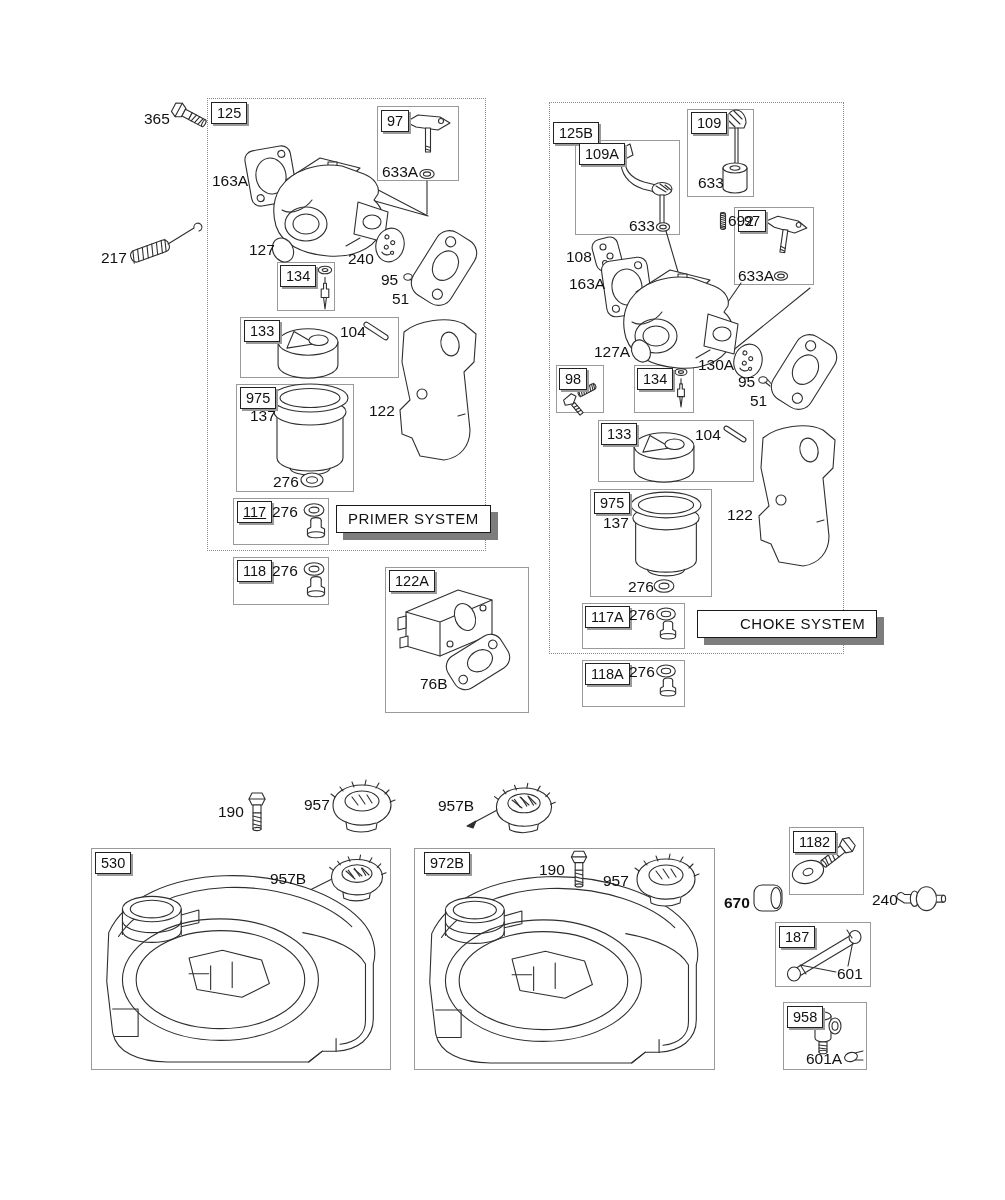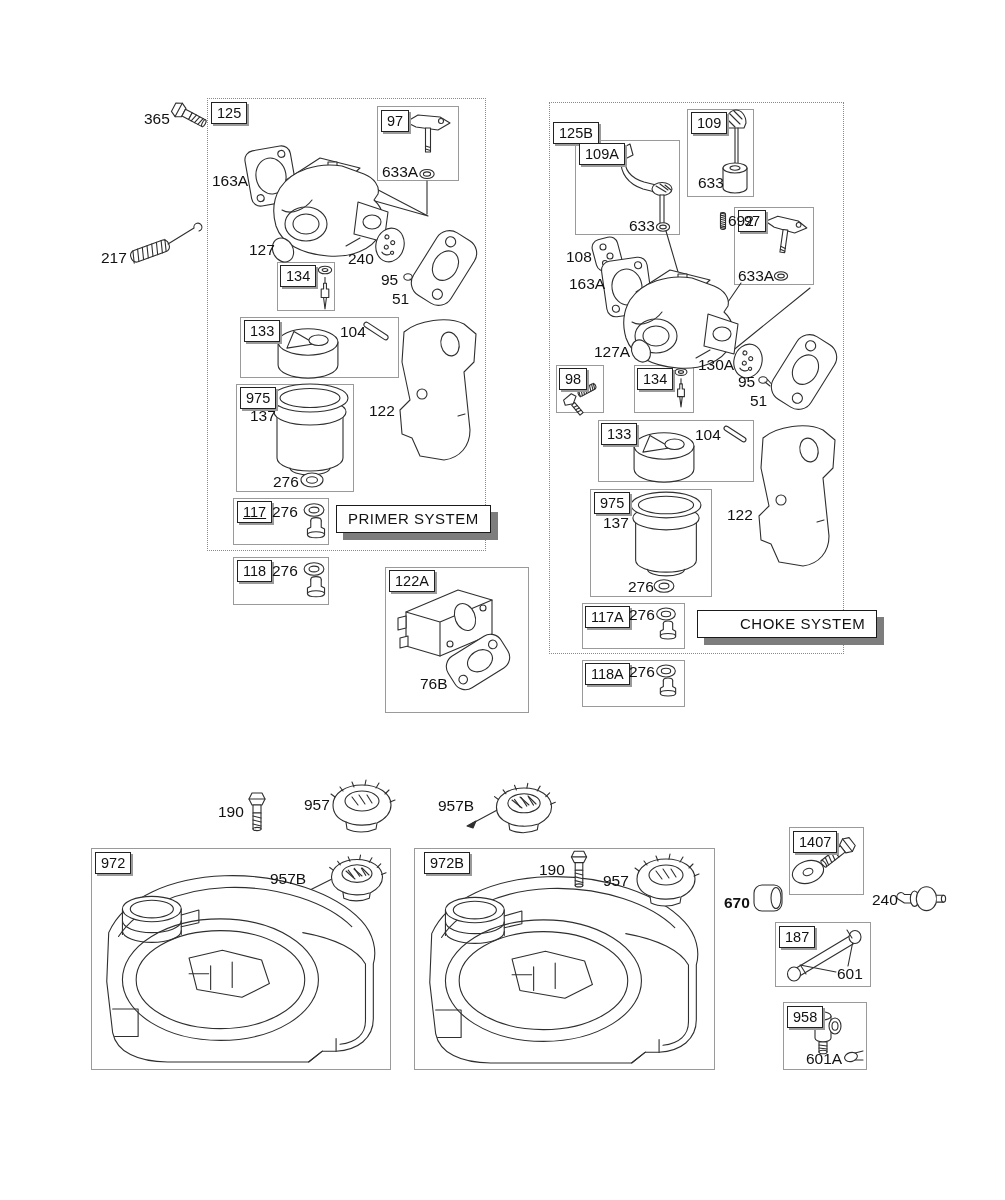--- a/index.html
+++ b/index.html
@@ -436,23 +436,23 @@
   <div class="tag" style="left:579px;top:143px;">109A</div>
   <div class="tag" style="left:691px;top:112px;">109</div>
   <div class="tag" style="left:738px;top:210px;">97</div>
   <div class="tag" style="left:559px;top:368px;text-align:center;">98</div>
   <div class="tag" style="left:637px;top:368px;">134</div>
   <div class="tag" style="left:601px;top:423px;">133</div>
   <div class="tag" style="left:594px;top:492px;">975</div>
   <div class="tag" style="left:585px;top:606px;">117A</div>
   <div class="tag" style="left:585px;top:663px;">118A</div>
 
-  <div class="tag" style="left:95px;top:852px;">972</div>
+  <div class="tag" style="left:95px;top:852px;">530</div>
   <div class="tag" style="left:418px;top:852px;margin-left:6px;">972B</div>
-  <div class="tag" style="left:793px;top:831px;">1407</div>
+  <div class="tag" style="left:793px;top:831px;">1182</div>
   <div class="tag" style="left:779px;top:926px;">187</div>
   <div class="tag" style="left:787px;top:1006px;">958</div>
 
   <span class="lbl" style="left:144px;top:111px;">365</span>
   <span class="lbl" style="left:101px;top:250px;">217</span>
   <span class="lbl" style="left:212px;top:173px;">163A</span>
   <span class="lbl" style="left:382px;top:164px;">633A</span>
   <span class="lbl" style="left:249px;top:242px;">127</span>
   <span class="lbl" style="left:348px;top:251px;">240</span>
   <span class="lbl" style="left:381px;top:272px;">95</span>

